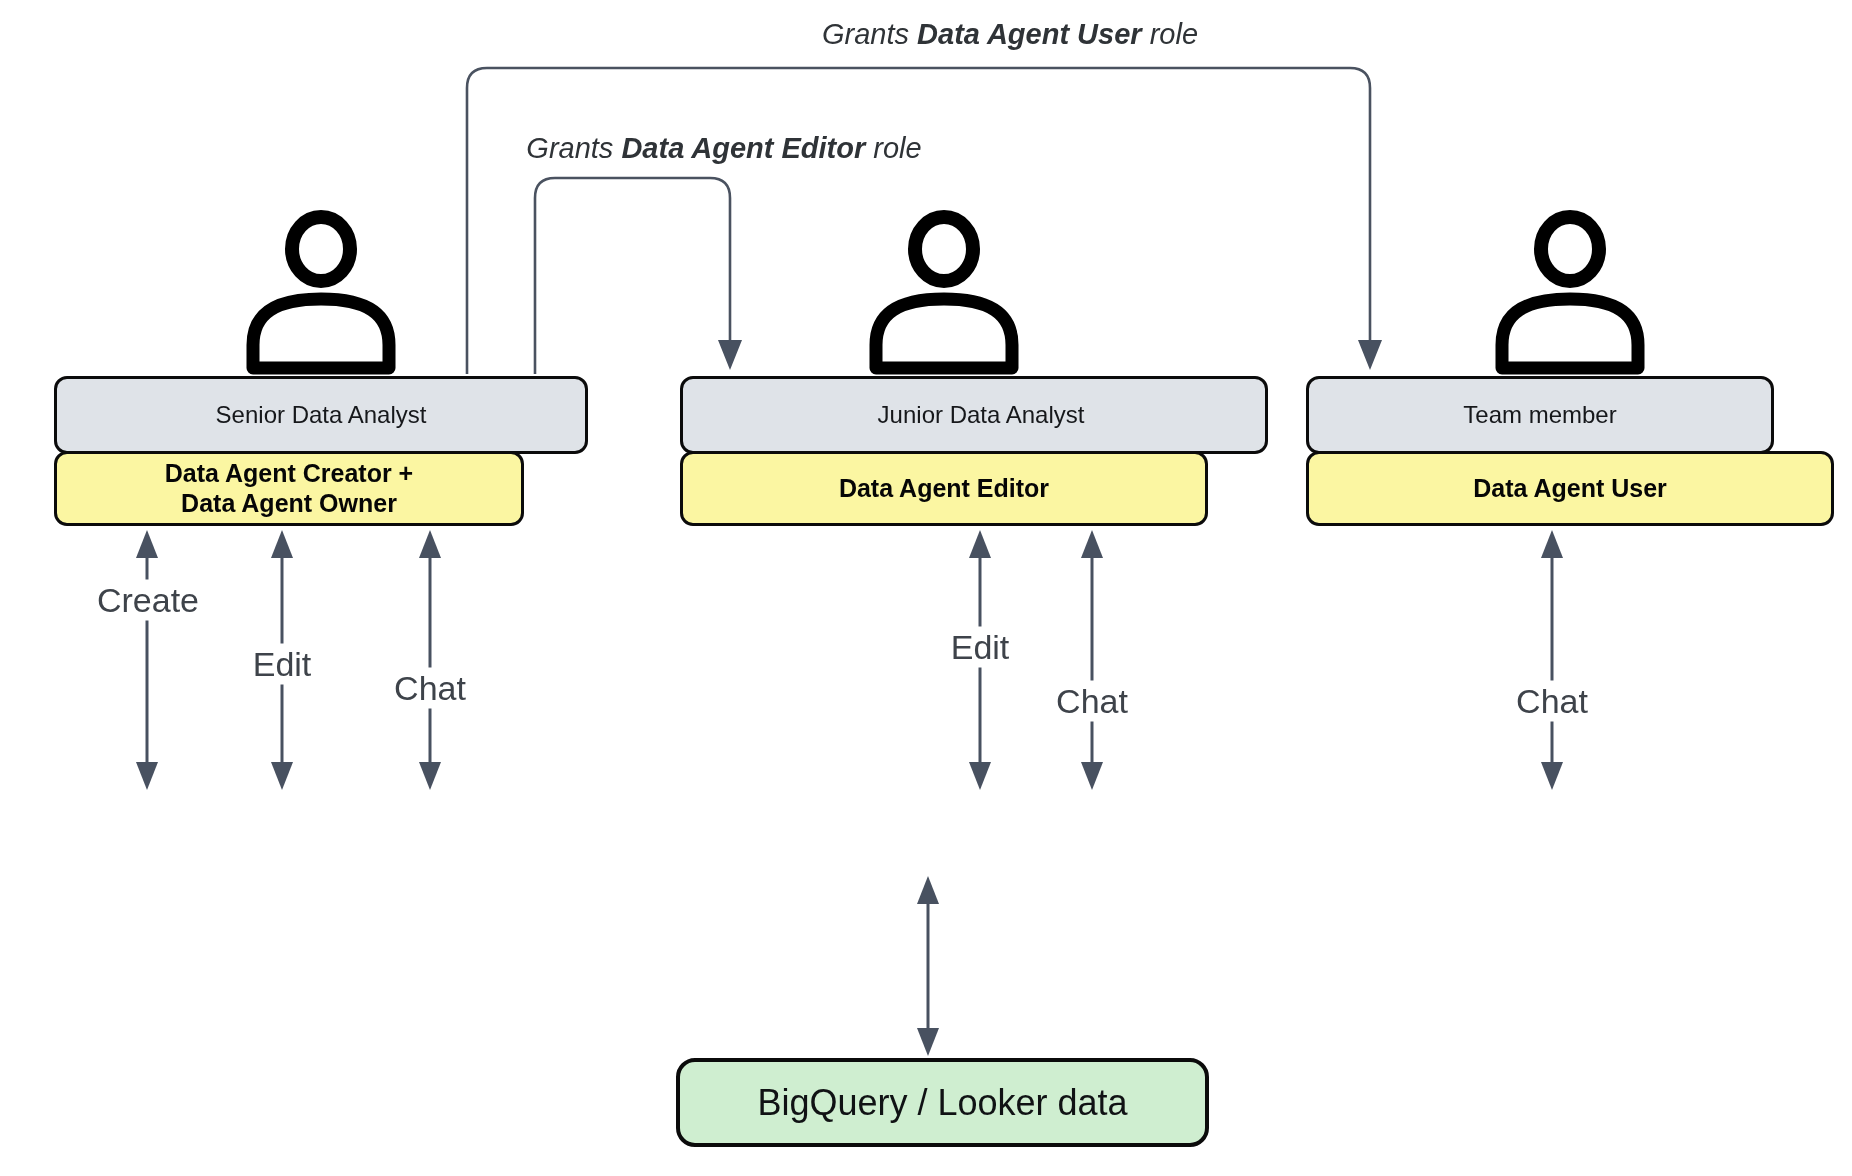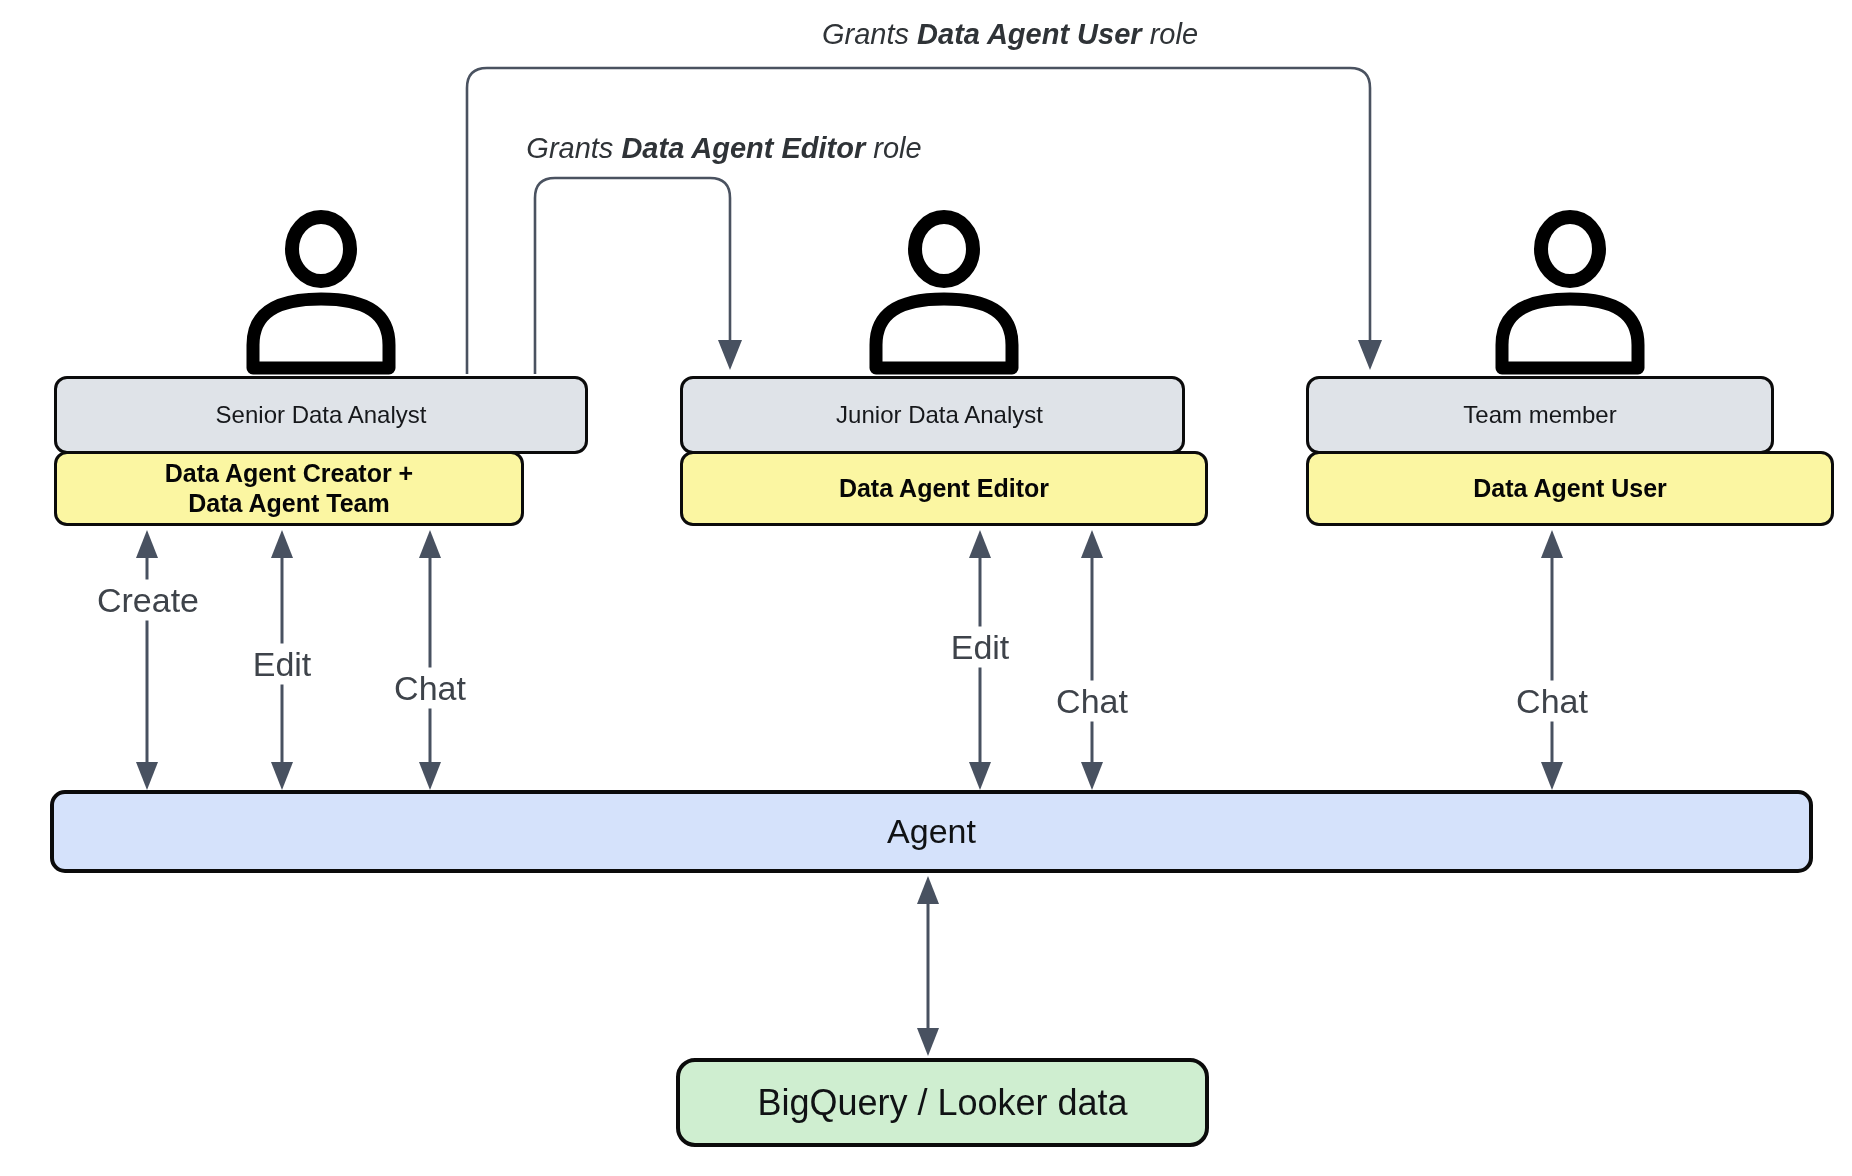--- a/index.html
+++ b/index.html
@@ -126,24 +126,24 @@
   <svg class="person-icon" style="left:1490px;top:208px;" width="160" height="168" viewBox="0 0 160 168">
     <ellipse cx="80" cy="41" rx="29" ry="32" fill="#fff" stroke="#000" stroke-width="14"></ellipse>
     <path d="M12,160 L12,137 C12,105 35,91 80,91 C125,91 148,105 148,137 L148,160 Z" fill="#fff" stroke="#000" stroke-width="13" stroke-linejoin="round"></path>
   </svg>
 
   <div class="title-box" style="left:54px;top:376px;width:534px;">
     <span>Senior Data Analyst</span>
   </div>
   <div class="badge-box" style="left:54px;top:451px;width:470px;">
     <div>Data Agent Creator +</div>
-    <div>Data Agent Team</div>
+    <div>Data Agent Owner</div>
   </div>
 
-  <div class="title-box" style="left:680px;top:376px;width:505px;padding-left:14px;">
+  <div class="title-box" style="left:680px;top:376px;width:588px;padding-left:14px;">
     <span>Junior Data Analyst</span>
   </div>
   <div class="badge-box" style="left:680px;top:451px;width:528px;">
     <div>Data Agent Editor</div>
     <div></div>
   </div>
 
   <div class="title-box" style="left:1306px;top:376px;width:468px;">
     <span>Team member</span>
   </div>
@@ -152,21 +152,18 @@
     <div></div>
   </div>
 
   <div class="action-label" style="left:148px;top:600px;">Create</div>
   <div class="action-label" style="left:282px;top:664px;">Edit</div>
   <div class="action-label" style="left:430px;top:688px;">Chat</div>
   <div class="action-label" style="left:980px;top:647px;">Edit</div>
   <div class="action-label" style="left:1092px;top:701px;">Chat</div>
   <div class="action-label" style="left:1552px;top:701px;">Chat</div>
 
-  <div class="agent-bar">
-    <span>Agent</span>
-  </div>
 
   <div class="datastore-box">
     <span>BigQuery / Looker data</span>
   </div>
 
 </div>
 
 </body></html>

